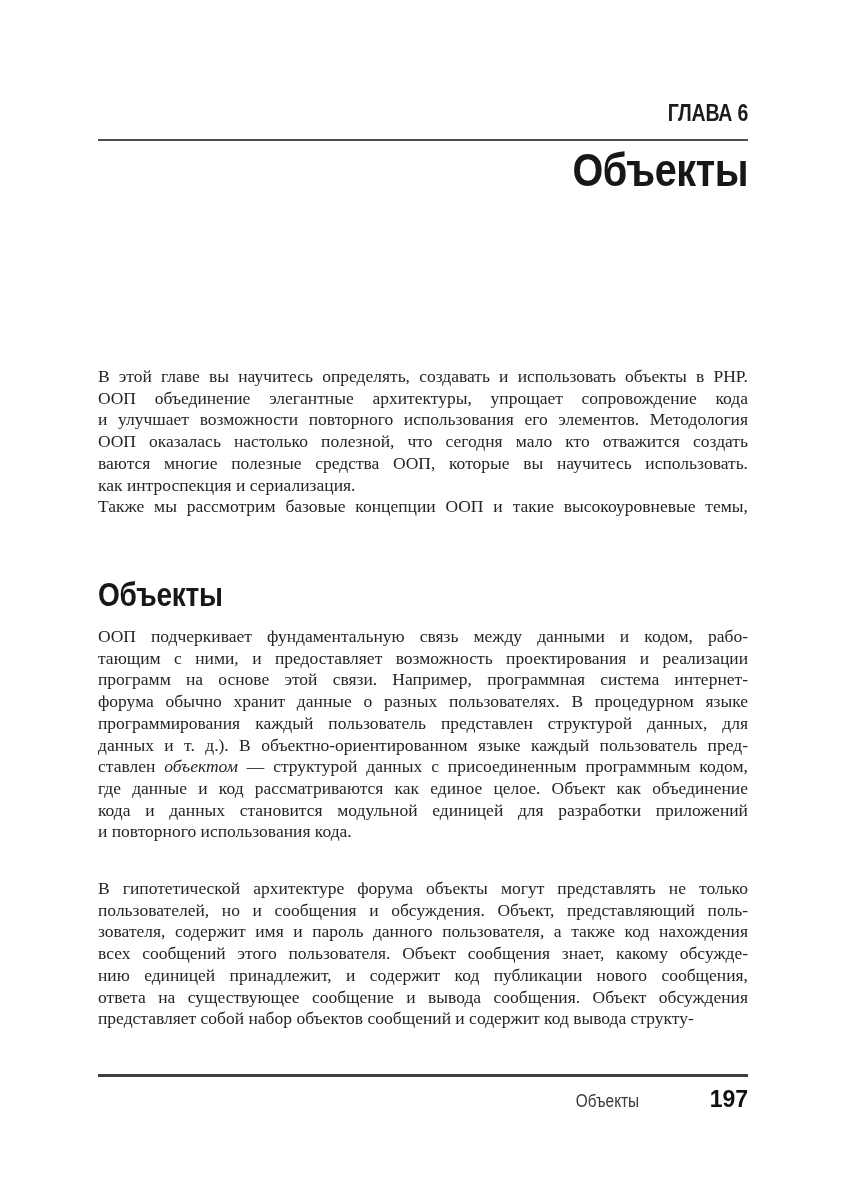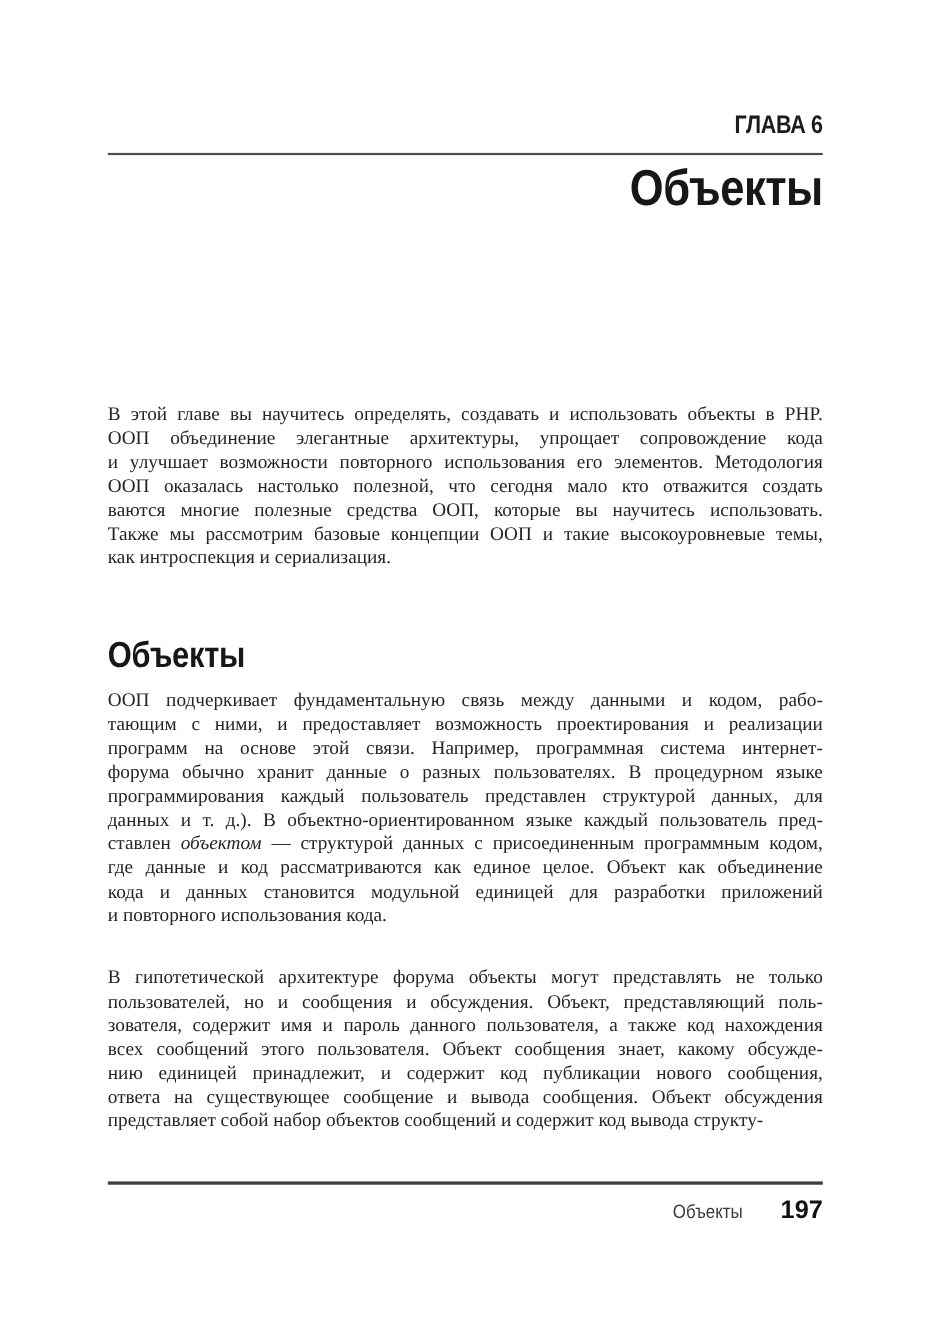--- a/index.html
+++ b/index.html
@@ -97,41 +97,42 @@
     font-size: 17.5px;
     font-weight: 400;
     color: #3a3a3a;
     transform: scaleX(0.88);
     transform-origin: right center;
   }
   .footer-pagenum {
     font-size: 23px;
     font-weight: 700;
     color: #111111;
+    margin-left: 36px;
   }
 </style>
 </head>
 <body>
 
 <div class="page">
 
   <div class="column chapter-label">ГЛАВА 6</div>
 
   <div class="column top-rule"></div>
 
   <div class="column chapter-title">Объекты</div>
 
   <div class="column para p-intro">
       <div class="line"><span>В этой главе вы научитесь определять, создавать и использовать объекты в PHP.</span></div>
       <div class="line"><span>ООП объединение элегантные архитектуры, упрощает сопровождение кода</span></div>
       <div class="line"><span>и улучшает возможности повторного использования его элементов. Методология</span></div>
       <div class="line"><span>ООП оказалась настолько полезной, что сегодня мало кто отважится создать</span></div>
       <div class="line"><span>ваются многие полезные средства ООП, которые вы научитесь использовать.</span></div>
+      <div class="line last"><span>как интроспекция и сериализация.</span></div>
       <div class="line"><span>Также мы рассмотрим базовые концепции ООП и такие высокоуровневые темы,</span></div>
-      <div class="line last"><span>как интроспекция и сериализация.</span></div>
     </div>
 
   <div class="column section-heading">Объекты</div>
 
   <div class="column para p-body1">
       <div class="line"><span>ООП подчеркивает фундаментальную связь между данными и кодом, рабо-</span></div>
       <div class="line"><span>тающим с ними, и предоставляет возможность проектирования и реализации</span></div>
       <div class="line"><span>программ на основе этой связи. Например, программная система интернет-</span></div>
       <div class="line"><span>форума обычно хранит данные о разных пользователях. В процедурном языке</span></div>
       <div class="line"><span>программирования каждый пользователь представлен структурой данных, для</span></div>

